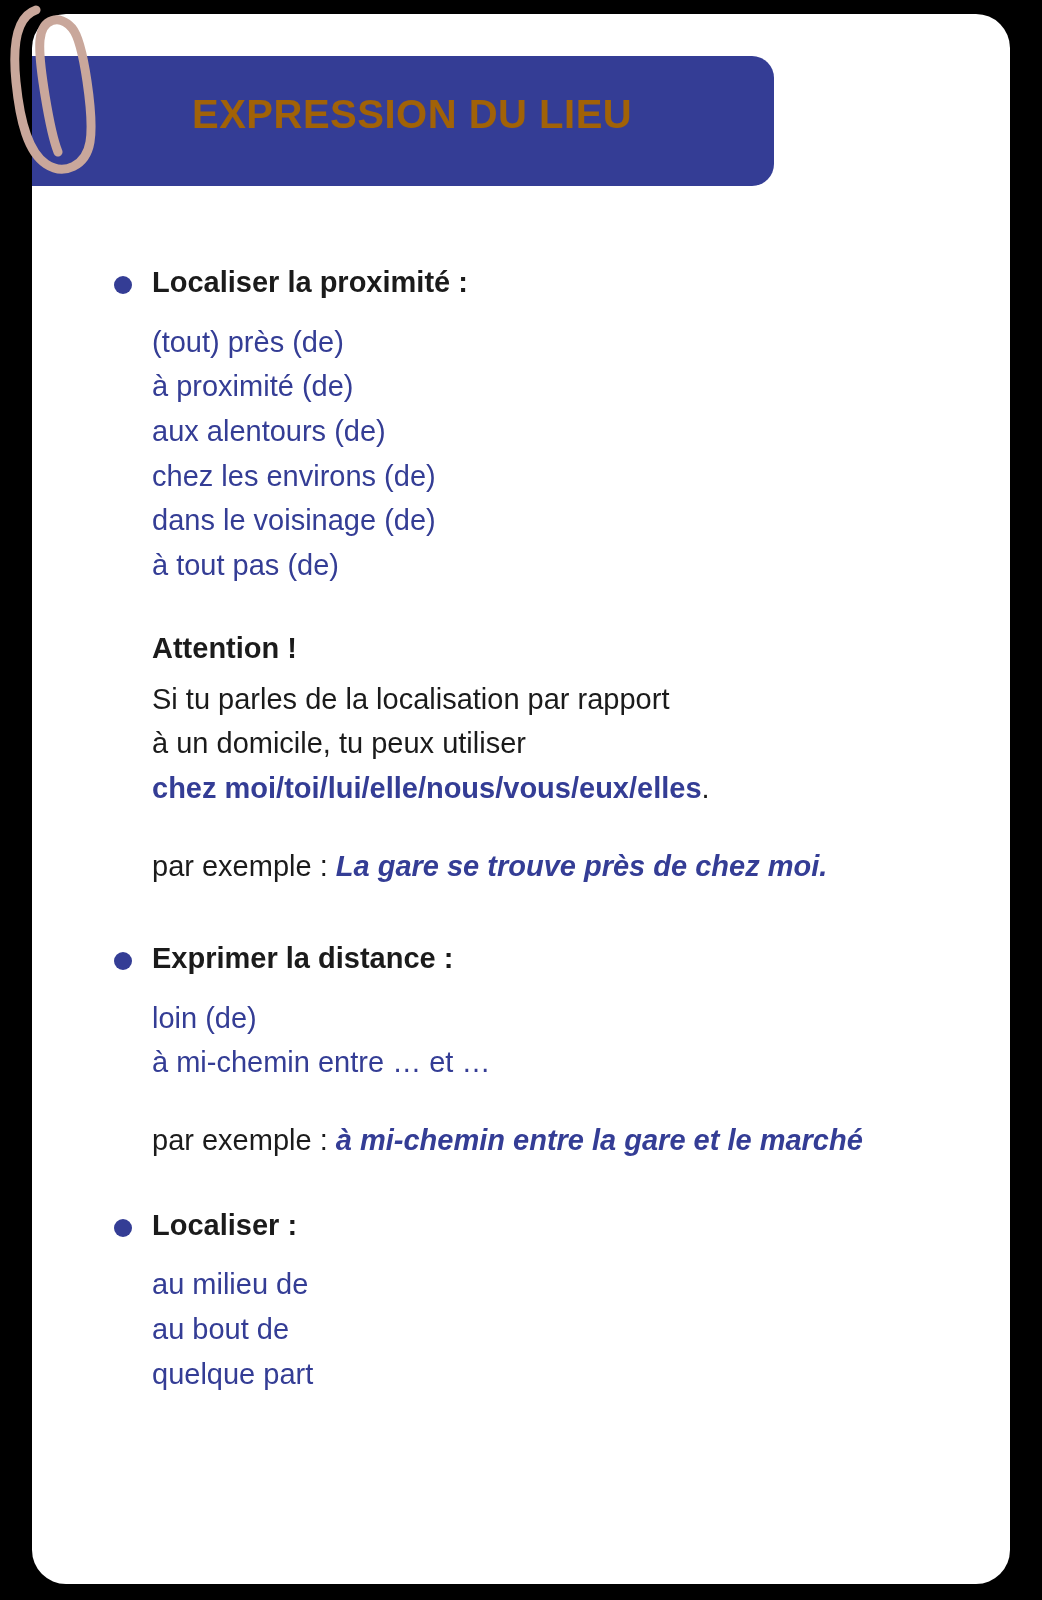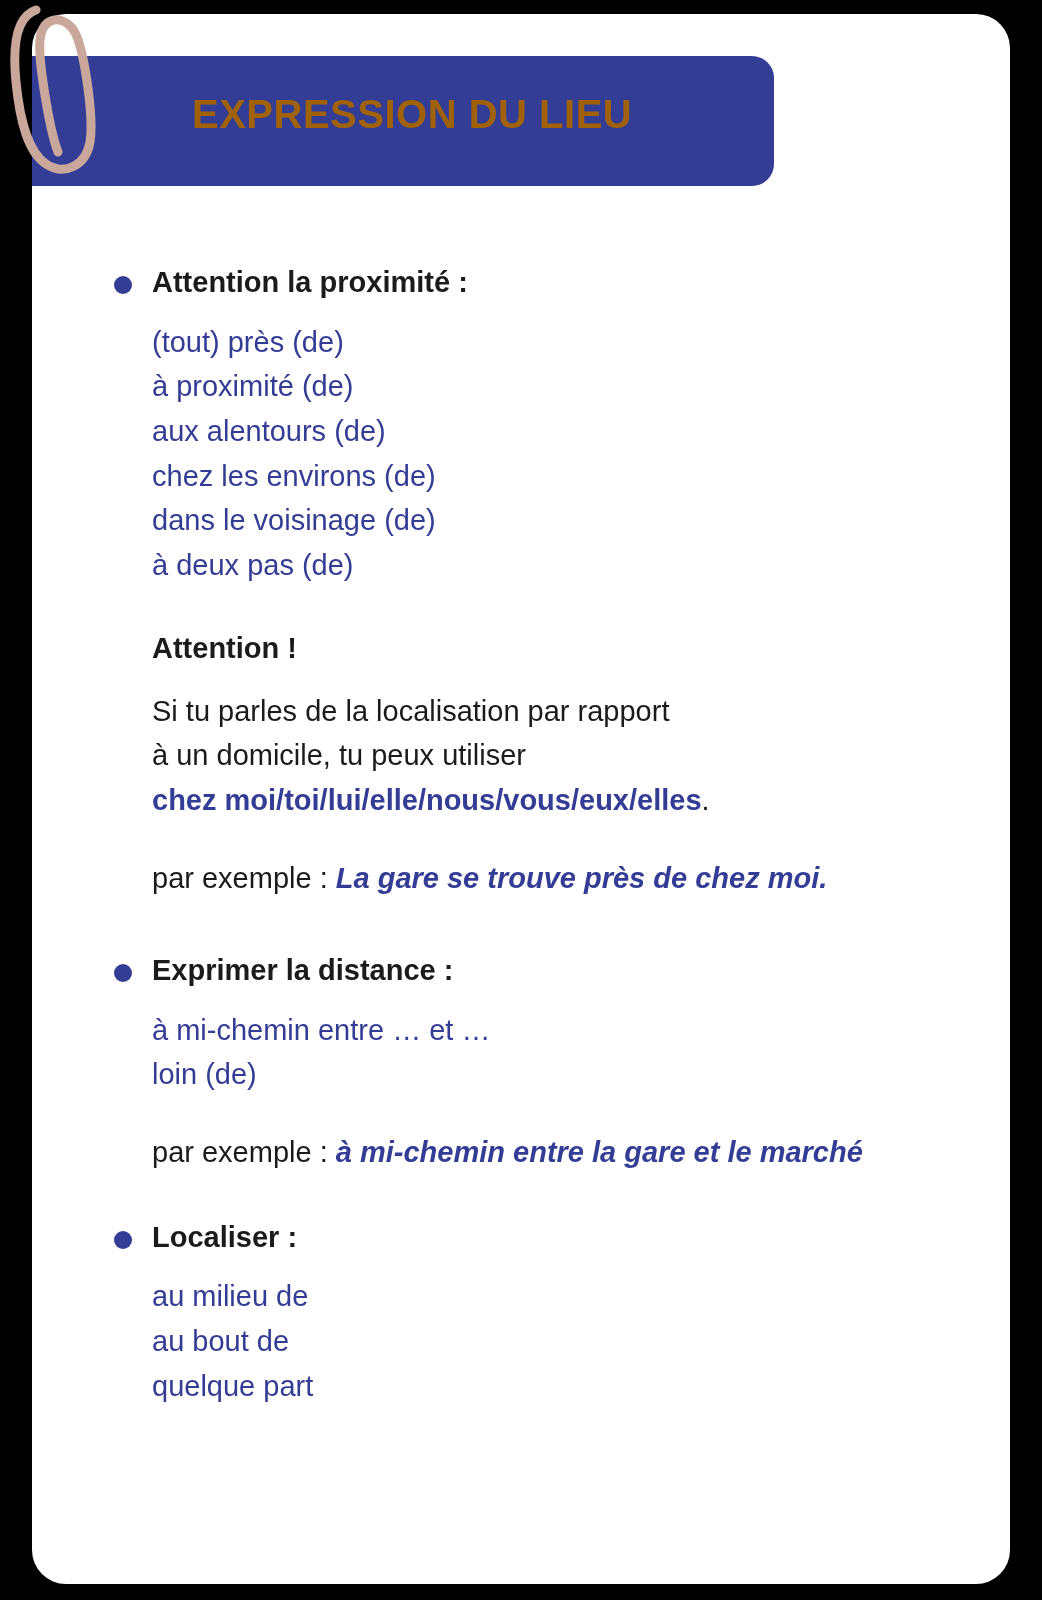--- a/index.html
+++ b/index.html
@@ -105,21 +105,21 @@
     font-size: 29px;
     color: #343d95;
     line-height: 1.54;
     white-space: nowrap;
   }
   .attention {
     font-size: 29px;
     font-weight: bold;
     color: #1b1b1b;
     margin-top: 44px;
-    margin-bottom: 24px;
+    margin-bottom: 12px;
   }
   .note-line {
     font-size: 29px;
     color: #1b1b1b;
     line-height: 1.54;
   }
   .note-strong {
     font-weight: bold;
     color: #343d95;
   }
@@ -145,48 +145,48 @@
 
     <div class="banner"></div>
     <div class="banner-title">EXPRESSION DU LIEU</div>
 
     <div class="content" style="left:0; top:0;">
 
       <div style="height:250px"></div>
       <div class="section">
         <div class="bullet-row">
           <span class="bullet"></span>
-          <span class="bullet-label">Attention la proximité :</span>
+          <span class="bullet-label">Localiser la proximité :</span>
         </div>
         <ul class="expr-list">
           <li>(tout) près (de)</li>
           <li>à proximité (de)</li>
           <li>aux alentours (de)</li>
           <li>chez les environs (de)</li>
           <li>dans le voisinage (de)</li>
-          <li>à deux pas (de)</li>
+          <li>à tout pas (de)</li>
         </ul>
 
         <div class="attention">Attention !</div>
         <div class="note-line">Si tu parles de la localisation par rapport</div>
         <div class="note-line">à un domicile, tu peux utiliser</div>
         <div class="note-line"><span class="note-strong">chez moi/toi/lui/elle/nous/vous/eux/elles</span><span>.</span></div>
 
         <div class="example"><span>par exemple : </span><em>La gare se trouve près de chez moi.</em></div>
       </div>
 
       <div class="gap-large"></div>
       <div class="section">
         <div class="bullet-row">
           <span class="bullet"></span>
           <span class="bullet-label">Exprimer la distance :</span>
         </div>
         <ul class="expr-list">
+          <li>loin (de)</li>
           <li>à mi-chemin entre … et …</li>
-          <li>loin (de)</li>
         </ul>
         <div class="example" style="max-width:720px; white-space:normal;"><span>par exemple : </span><em>à mi-chemin entre la gare et le marché</em></div>
       </div>
 
       <div class="gap-mid"></div>
       <div class="section">
         <div class="bullet-row">
           <span class="bullet"></span>
           <span class="bullet-label">Localiser :</span>
         </div>

